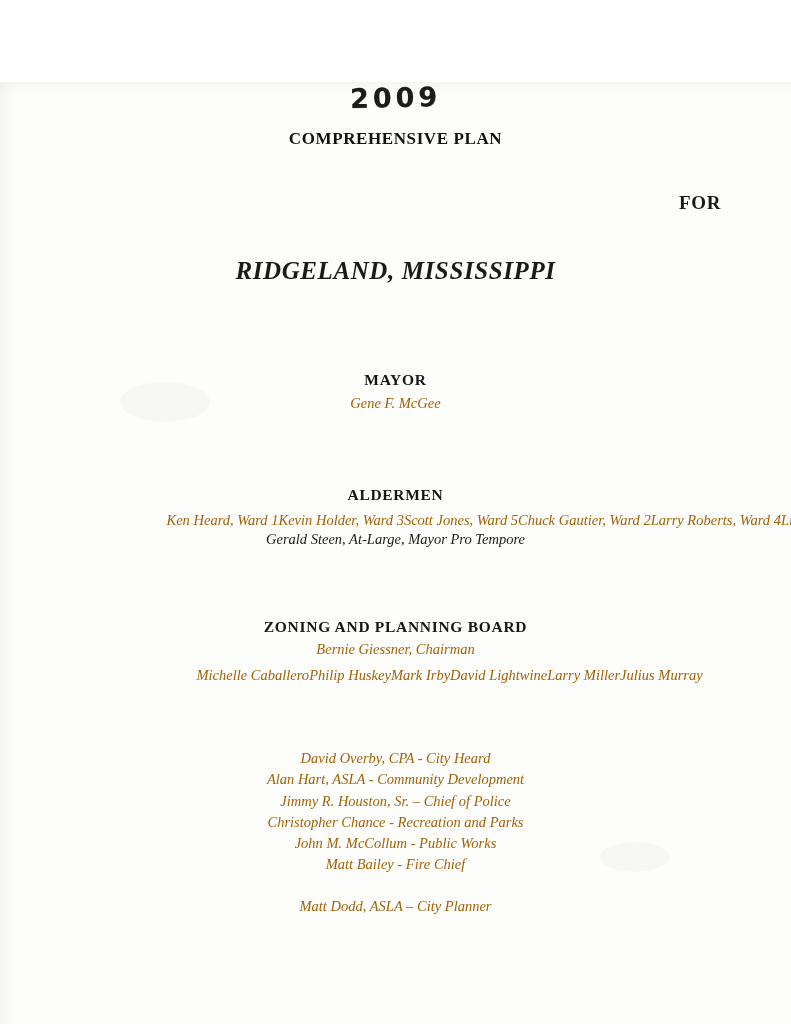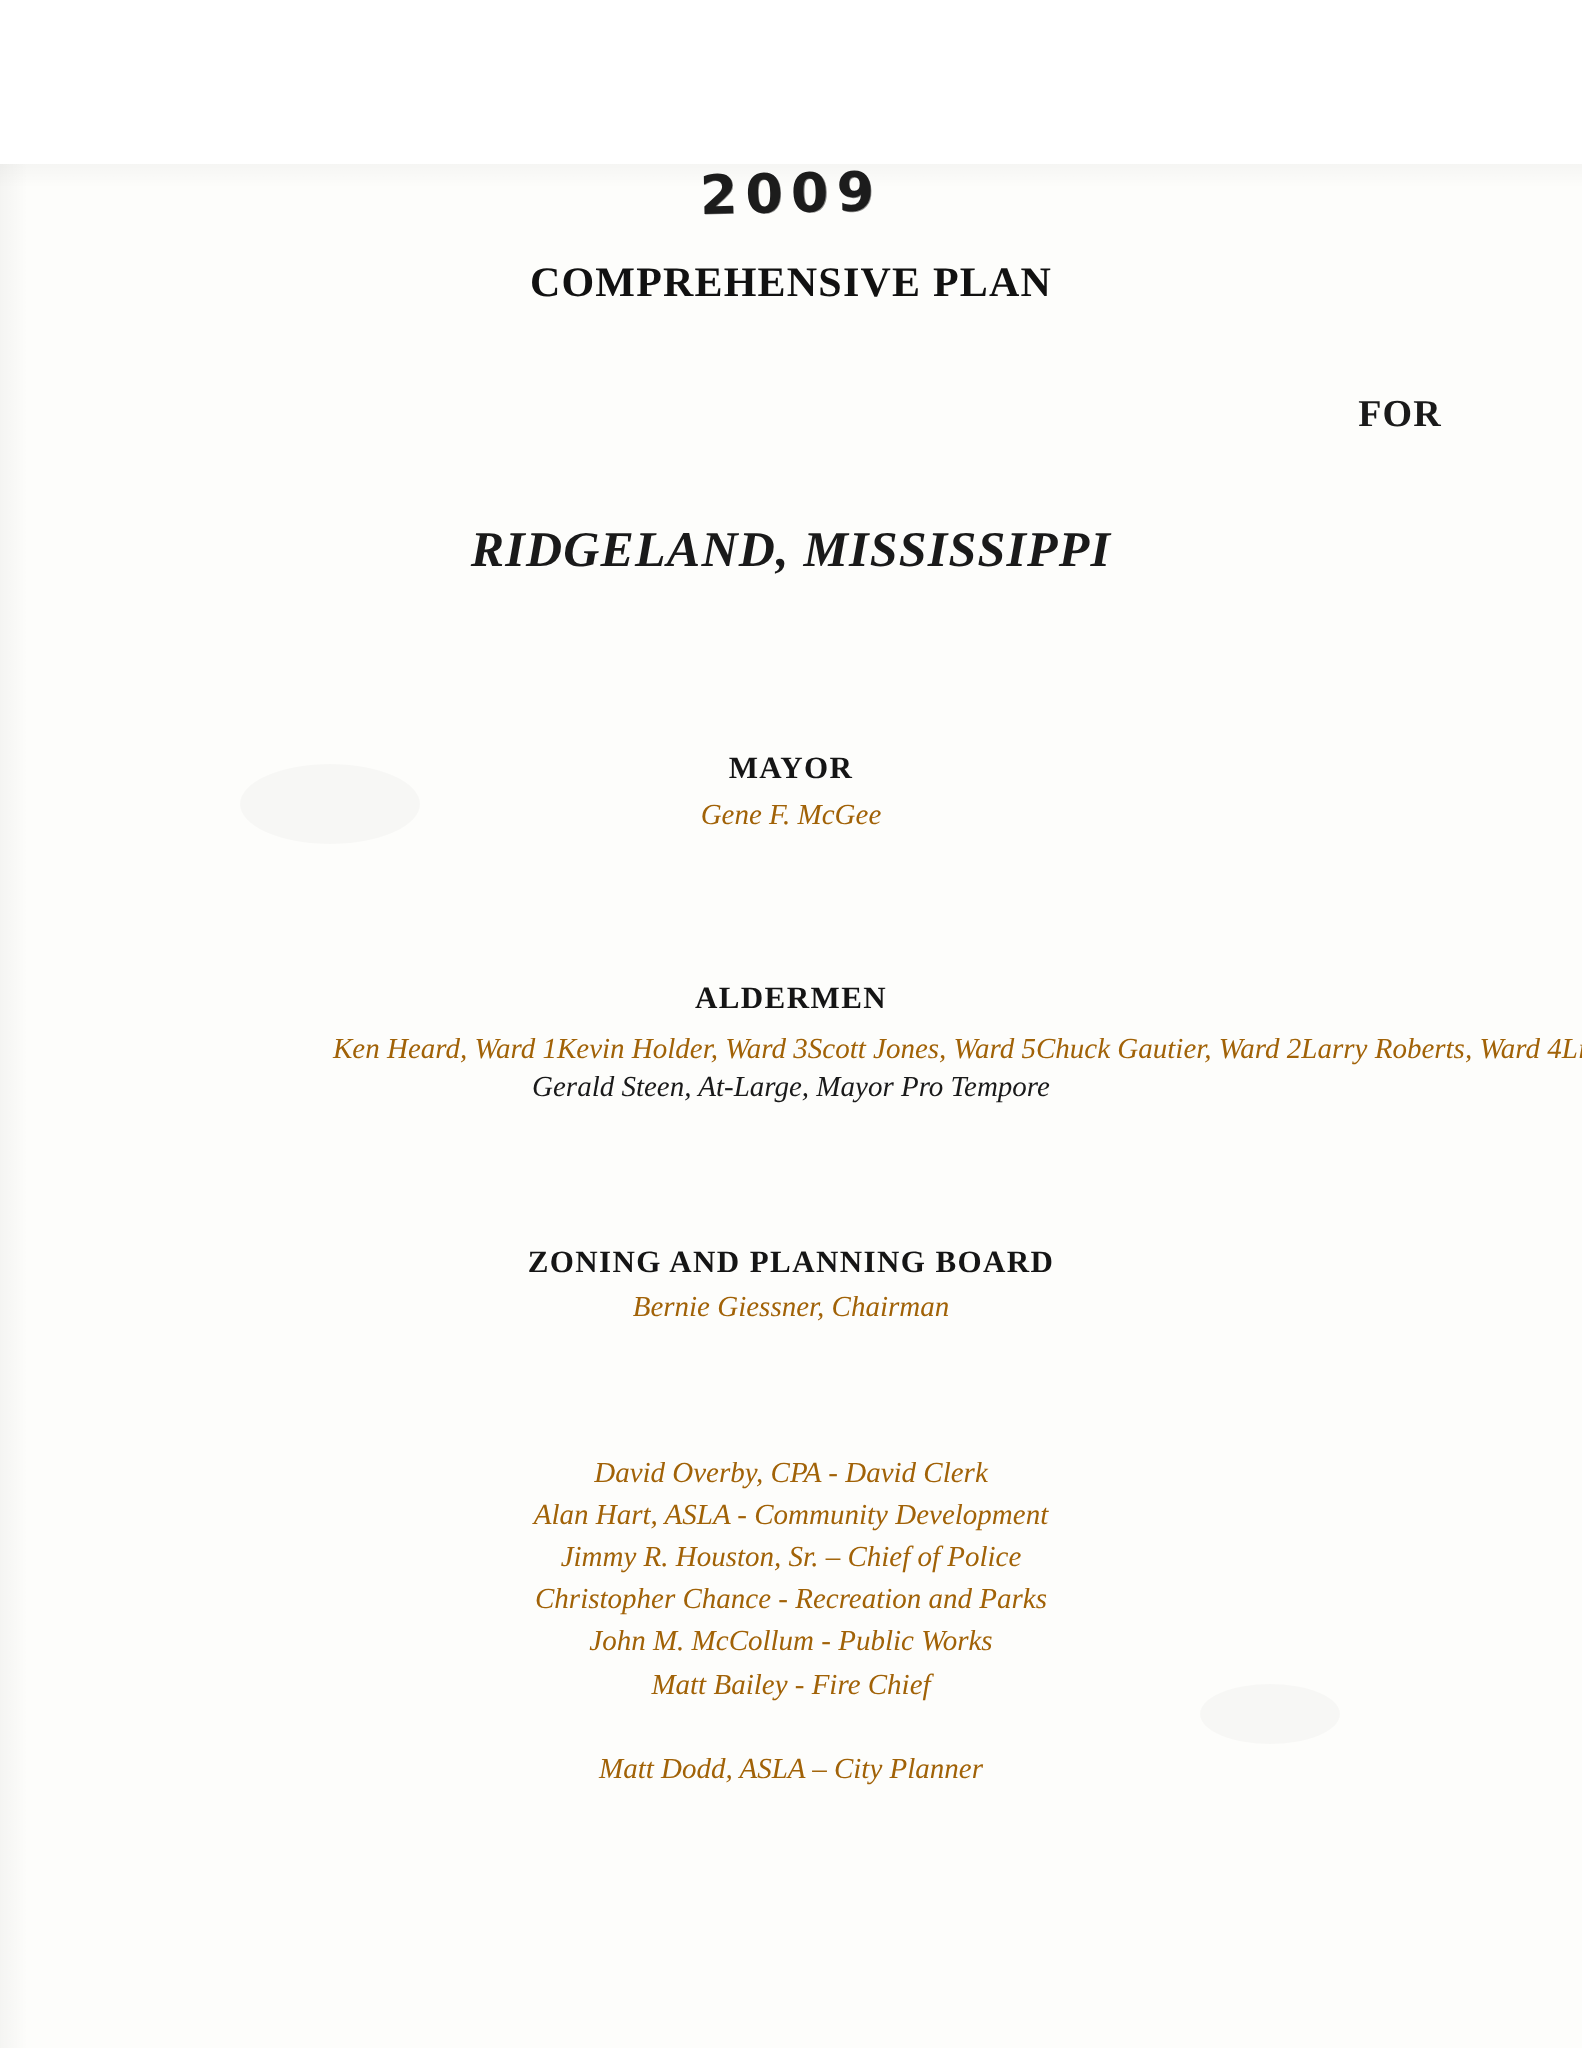--- a/index.html
+++ b/index.html
@@ -44,21 +44,21 @@
     font-weight: 700;
     letter-spacing: 4px;
     color: #1c1c1c;
     margin-top: 82px;
     transform: rotate(-1.2deg);
     text-shadow: 0.4px 0.3px 0 rgba(0,0,0,0.45);
   }
 
   .title-main {
     text-align: center;
-    font-size: 21px;
+    font-size: 17px;
     font-weight: 700;
     letter-spacing: 0.6px;
     margin-top: 16px;
     color: #111;
   }
   .title-for {
     text-align: right;
     font-size: 19px;
     font-weight: 700;
     letter-spacing: 0.6px;
@@ -174,25 +174,37 @@
           <div class="italic-line">Larry Roberts, Ward 4</div>
           <div class="italic-line">Linda S. Davis, Ward 6</div>
         </div>
       </div>
       <div class="full-line">Gerald Steen, At-Large, Mayor Pro Tempore</div>
     </div>
 
     <div class="section zoning-block">
       <div class="section-heading">ZONING AND PLANNING BOARD</div>
       <div class="italic-line chairman">Bernie Giessner, Chairman</div>
+      <div class="zoning-cols">
+        <div class="col left">
+          <div class="italic-line">Michelle Caballero</div>
+          <div class="italic-line">Philip Huskey</div>
+          <div class="italic-line">Mark Irby</div>
+        </div>
+        <div class="col right">
+          <div class="italic-line">David Lightwine</div>
+          <div class="italic-line">Larry Miller</div>
+          <div class="italic-line">Julius Murray</div>
+        </div>
+      </div>
     </div>
 
     <div class="section dept-block">
       <div class="dept-list">
-        <div class="italic-line">David Overby, CPA - David Clerk</div>
+        <div class="italic-line">David Overby, CPA - City Heard</div>
         <div class="italic-line">Alan Hart, ASLA - Community Development</div>
         <div class="italic-line">Jimmy R. Houston, Sr. – Chief of Police</div>
         <div class="italic-line">Christopher Chance - Recreation and Parks</div>
         <div class="italic-line">John M. McCollum - Public Works</div>
         <div class="italic-line">Matt Bailey - Fire Chief</div>
       </div>
       <div class="italic-line dept-planner">Matt Dodd, ASLA – City Planner</div>
     </div>
 
   </div>

